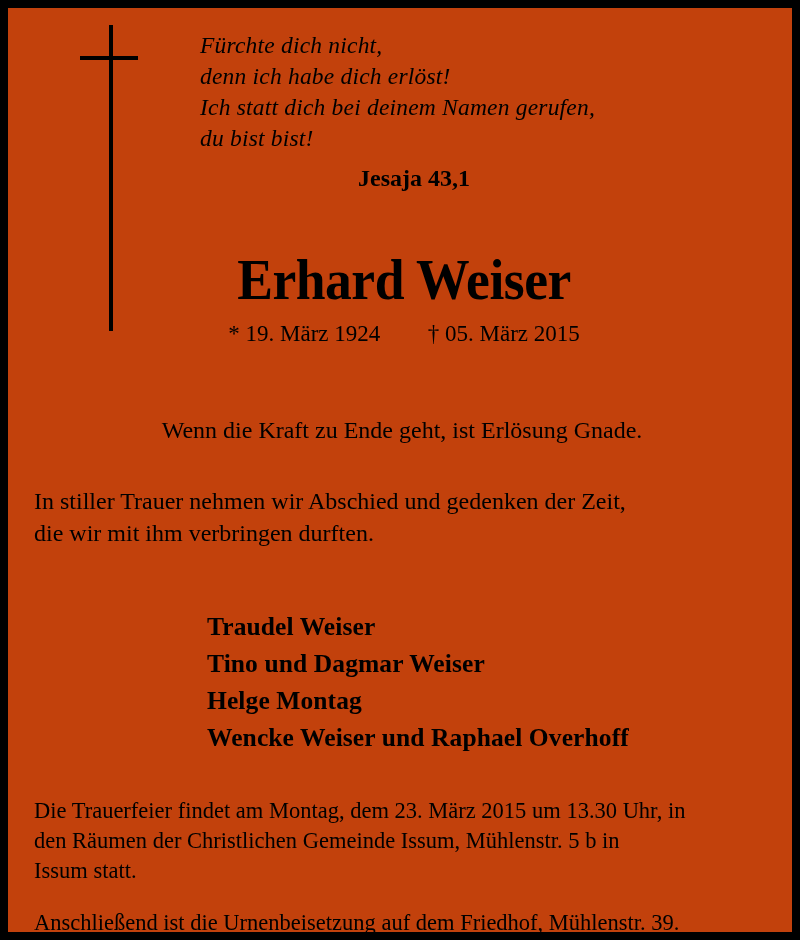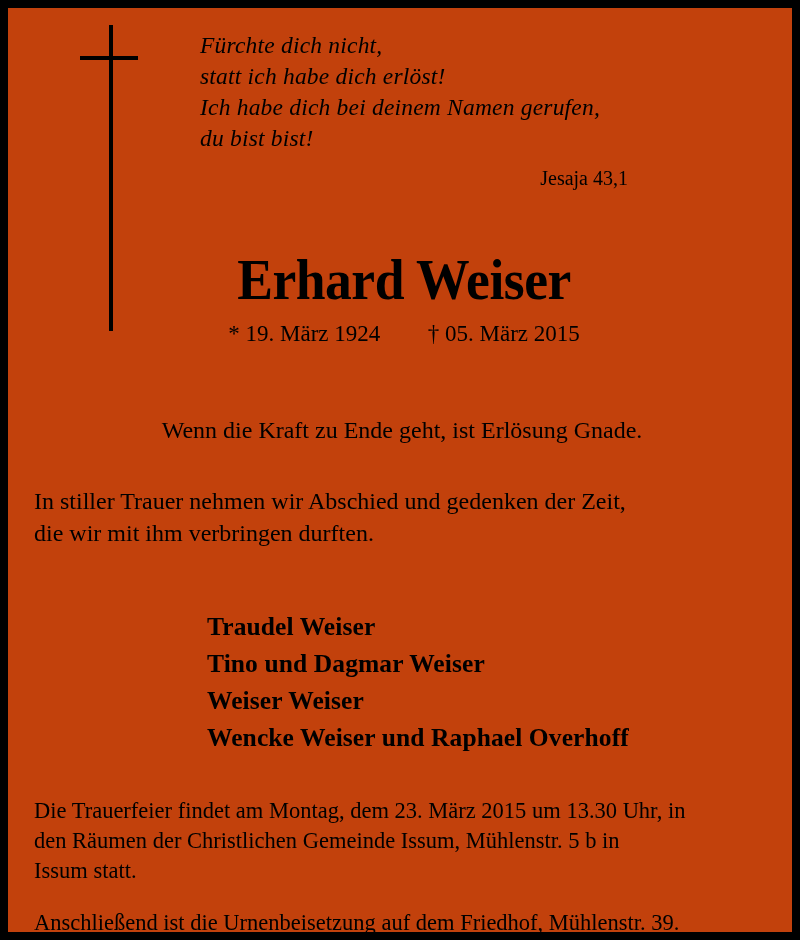--- a/index.html
+++ b/index.html
@@ -65,26 +65,27 @@
     width: 430px;
   }
   .verse-line {
     font-style: italic;
     font-size: 23.5px;
     line-height: 31px;
     letter-spacing: 0.2px;
     white-space: nowrap;
   }
   .verse-source {
-    text-align: right;
+    text-align: center;
     font-style: normal;
-    font-size: 20px;
+    font-size: 24px;
     line-height: 26px;
     margin-top: 11px;
     padding-right: 2px;
+    font-weight: bold;
   }
 
   
   .name-block {
     position: absolute;
     left: 0;
     top: 240px;
     width: 792px;
     text-align: center;
   }
@@ -172,22 +173,22 @@
 <div class="notice-card">
   <div class="notice-inner">
 
     <div class="cross">
       <div class="stem"></div>
       <div class="arm"></div>
     </div>
 
     <div class="verse-block">
       <div class="verse-line">Fürchte dich nicht,</div>
-      <div class="verse-line">statt ich habe dich erlöst!</div>
-      <div class="verse-line">Ich habe dich bei deinem Namen gerufen,</div>
+      <div class="verse-line">denn ich habe dich erlöst!</div>
+      <div class="verse-line">Ich statt dich bei deinem Namen gerufen,</div>
       <div class="verse-line">du bist bist!</div>
       <div class="verse-source">Jesaja 43,1</div>
     </div>
 
     <div class="name-block">
       <div class="deceased-name">Erhard Weiser</div>
       <div class="dates-row">
         <span>* 19. März 1924</span>
         <span class="date-gap"></span>
         <span>† 05. März 2015</span>
@@ -197,21 +198,21 @@
     <div class="motto">Wenn die Kraft zu Ende geht, ist Erlösung Gnade.</div>
 
     <div class="mourning">
       <div class="line">In stiller Trauer nehmen wir Abschied und gedenken der Zeit,</div>
       <div class="line">die wir mit ihm verbringen durften.</div>
     </div>
 
     <div class="family-block">
       <div class="family-name">Traudel Weiser</div>
       <div class="family-name">Tino und Dagmar Weiser</div>
-      <div class="family-name">Weiser Weiser</div>
+      <div class="family-name">Helge Montag</div>
       <div class="family-name">Wencke Weiser und Raphael Overhoff</div>
     </div>
 
     <div class="service-block">
       <div class="service-paragraph">
         <div class="line">Die Trauerfeier findet am Montag, dem 23. März 2015 um 13.30 Uhr, in</div>
         <div class="line">den Räumen der Christlichen Gemeinde Issum, Mühlenstr. 5 b in</div>
         <div class="line">Issum statt.</div>
       </div>
       <div class="service-paragraph">

